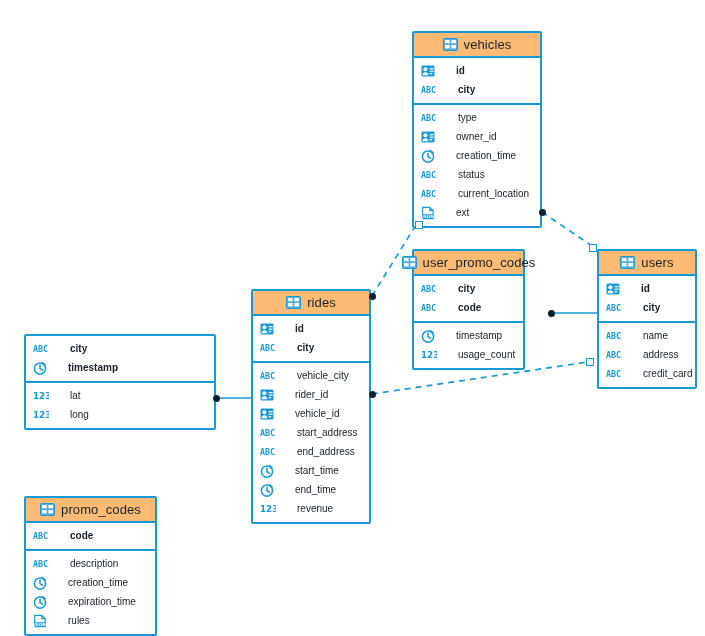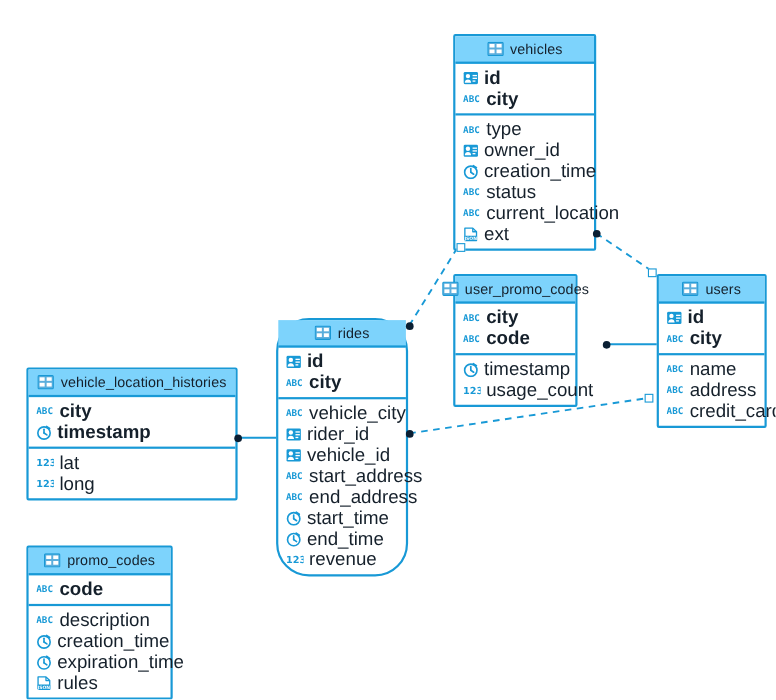--- a/index.html
+++ b/index.html
@@ -16,21 +16,21 @@
   .table-node{
     position:absolute;
     box-sizing:border-box;
     background:#ffffff;
     border:2px solid #1899D6;
     border-radius:2px;
   }
   .tbl-header{
     box-sizing:border-box;
     height:25px;
-    background:#7dd3fc;
+    background:#fdba74;
     border-bottom:2px solid #1899D6;
     display:flex;align-items:center;justify-content:center;
     gap:6px;
     padding:0 6px;
   }
   .tbl-title{
     font-size:13px;
     color:#15202B;
     white-space:nowrap;
     letter-spacing:.1px;
@@ -41,21 +41,21 @@
   }
   .tbl-section.keys{border-bottom:2px solid #1899D6;}
   .col-row{
     box-sizing:border-box;
     height:19px;
     display:flex;align-items:center;
     gap:5px;
     padding:0 6px 0 7px;
     white-space:nowrap;
   }
-  .col-name{font-size:17px;color:#15202B;}
+  .col-name{font-size:10px;color:#15202B;margin-left:16px;}
   .col-row.pk .col-name{font-weight:bold;}
 
   
   .ic{flex:0 0 auto;display:inline-block;line-height:0;}
   .ic svg{display:block;}
 
   
   .dot{position:absolute;width:7px;height:7px;border-radius:50%;background:#0B1F33;}
   .sq{position:absolute;width:8px;height:8px;box-sizing:border-box;border:1.6px solid #1899D6;background:#ffffff;}
 </style>
@@ -277,21 +277,21 @@
         <div class="col-row">
           <span class="ic">
             <svg width="16" height="11" viewBox="0 0 16 11">
               <text x="0" y="8.6" font-family="DejaVu Sans Mono, monospace" font-size="8.4" font-weight="bold" fill="#1899D6">ABC</text>
             </svg>
           </span>
           <span class="col-name">credit_card</span>
         </div>
       </div>
     </div>
-    <div class="table-node" style="left: 251px; top: 289px; width: 120px; border-radius: 30px;">
+    <div class="table-node" style="left: 251px; top: 289px; width: 120px;">
       <div class="tbl-header">
         <span class="ic">
           <svg width="15" height="13" viewBox="0 0 15 13">
             <rect x="0.5" y="0.5" width="14" height="12" rx="1" fill="#5BAEDC" stroke="#1899D6" stroke-width="1"></rect>
             <rect x="2" y="2" width="4.6" height="3.2" fill="#ffffff"></rect>
             <rect x="8.4" y="2" width="4.6" height="3.2" fill="#ffffff"></rect>
             <rect x="2" y="7" width="4.6" height="3.4" fill="#ffffff"></rect>
             <rect x="8.4" y="7" width="4.6" height="3.4" fill="#ffffff"></rect>
           </svg>
         </span>
@@ -397,32 +397,20 @@
           <span class="ic">
             <svg width="16" height="11" viewBox="0 0 16 11">
               <text x="0" y="8.8" font-family="DejaVu Sans, sans-serif" font-size="8.8" font-weight="bold" fill="#1899D6">123</text>
             </svg>
           </span>
           <span class="col-name">revenue</span>
         </div>
       </div>
     </div>
     <div class="table-node" style="left: 24px; top: 334px; width: 192px;">
-      <div class="tbl-header">
-        <span class="ic">
-          <svg width="15" height="13" viewBox="0 0 15 13">
-            <rect x="0.5" y="0.5" width="14" height="12" rx="1" fill="#5BAEDC" stroke="#1899D6" stroke-width="1"></rect>
-            <rect x="2" y="2" width="4.6" height="3.2" fill="#ffffff"></rect>
-            <rect x="8.4" y="2" width="4.6" height="3.2" fill="#ffffff"></rect>
-            <rect x="2" y="7" width="4.6" height="3.4" fill="#ffffff"></rect>
-            <rect x="8.4" y="7" width="4.6" height="3.4" fill="#ffffff"></rect>
-          </svg>
-        </span>
-        <span class="tbl-title">vehicle_location_histories</span>
-      </div>
       <div class="tbl-section keys">
         <div class="col-row pk">
           <span class="ic">
             <svg width="16" height="11" viewBox="0 0 16 11">
               <text x="0" y="8.6" font-family="DejaVu Sans Mono, monospace" font-size="8.4" font-weight="bold" fill="#1899D6">ABC</text>
             </svg>
           </span>
           <span class="col-name">city</span>
         </div>
         <div class="col-row pk">

